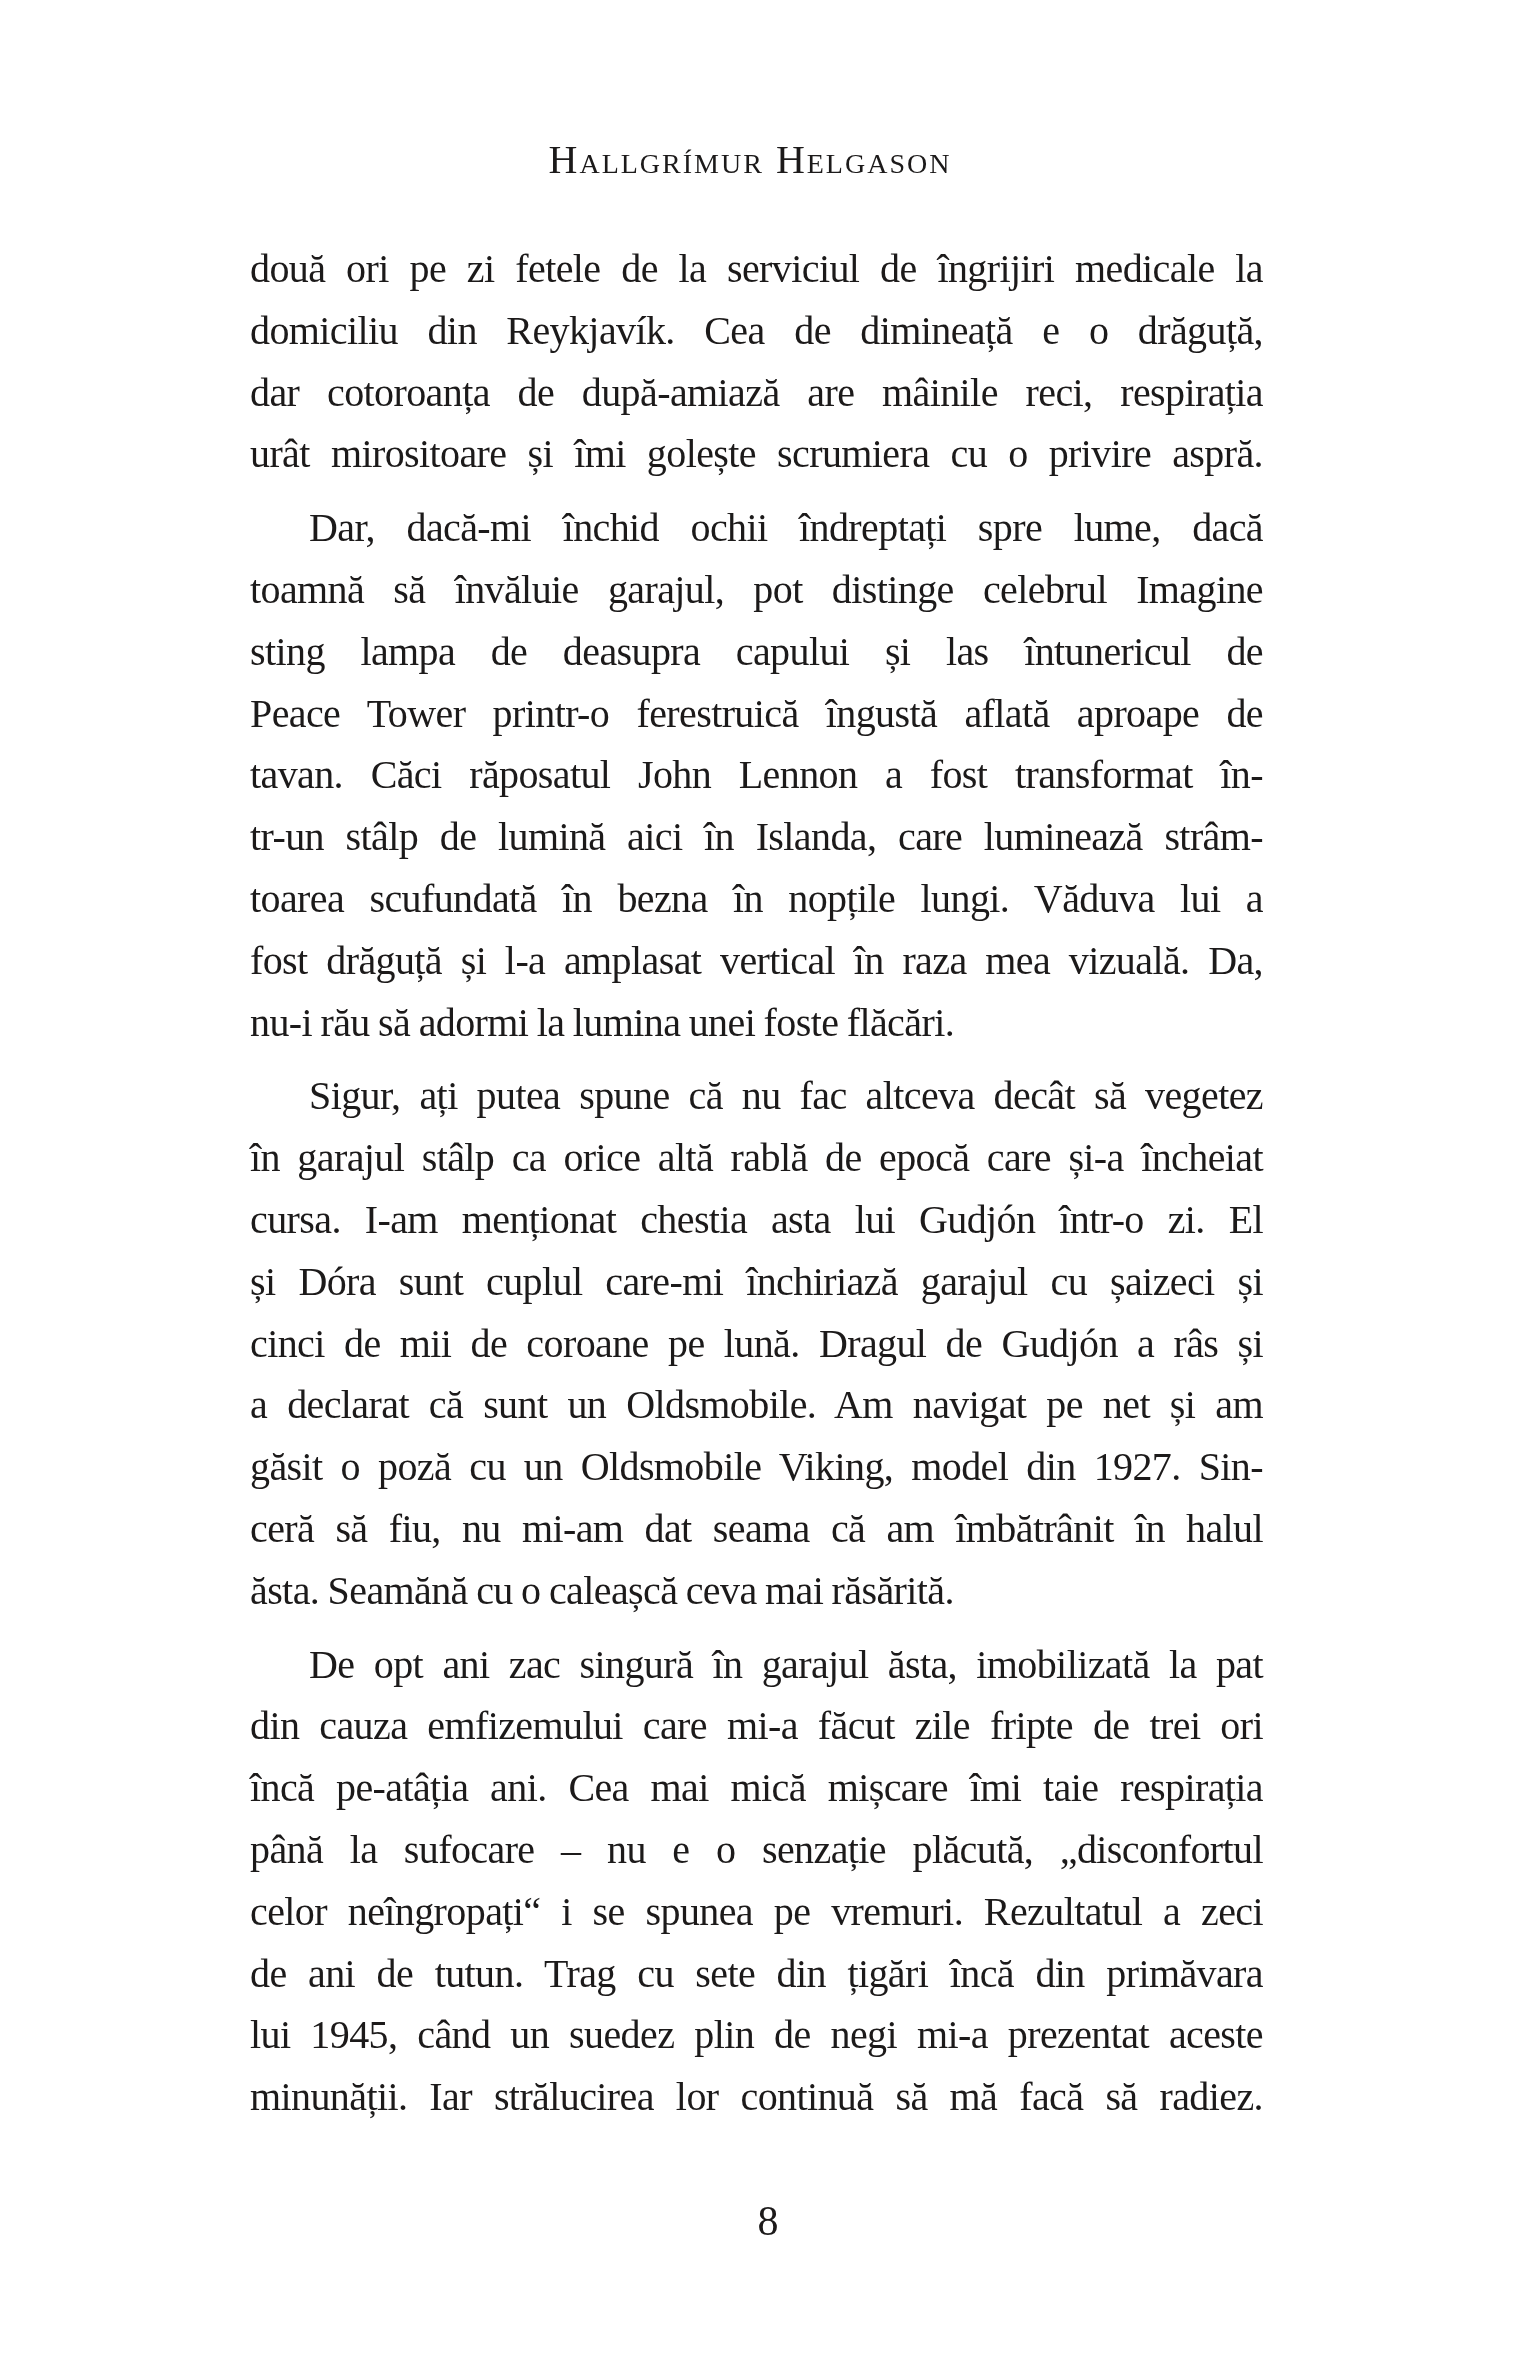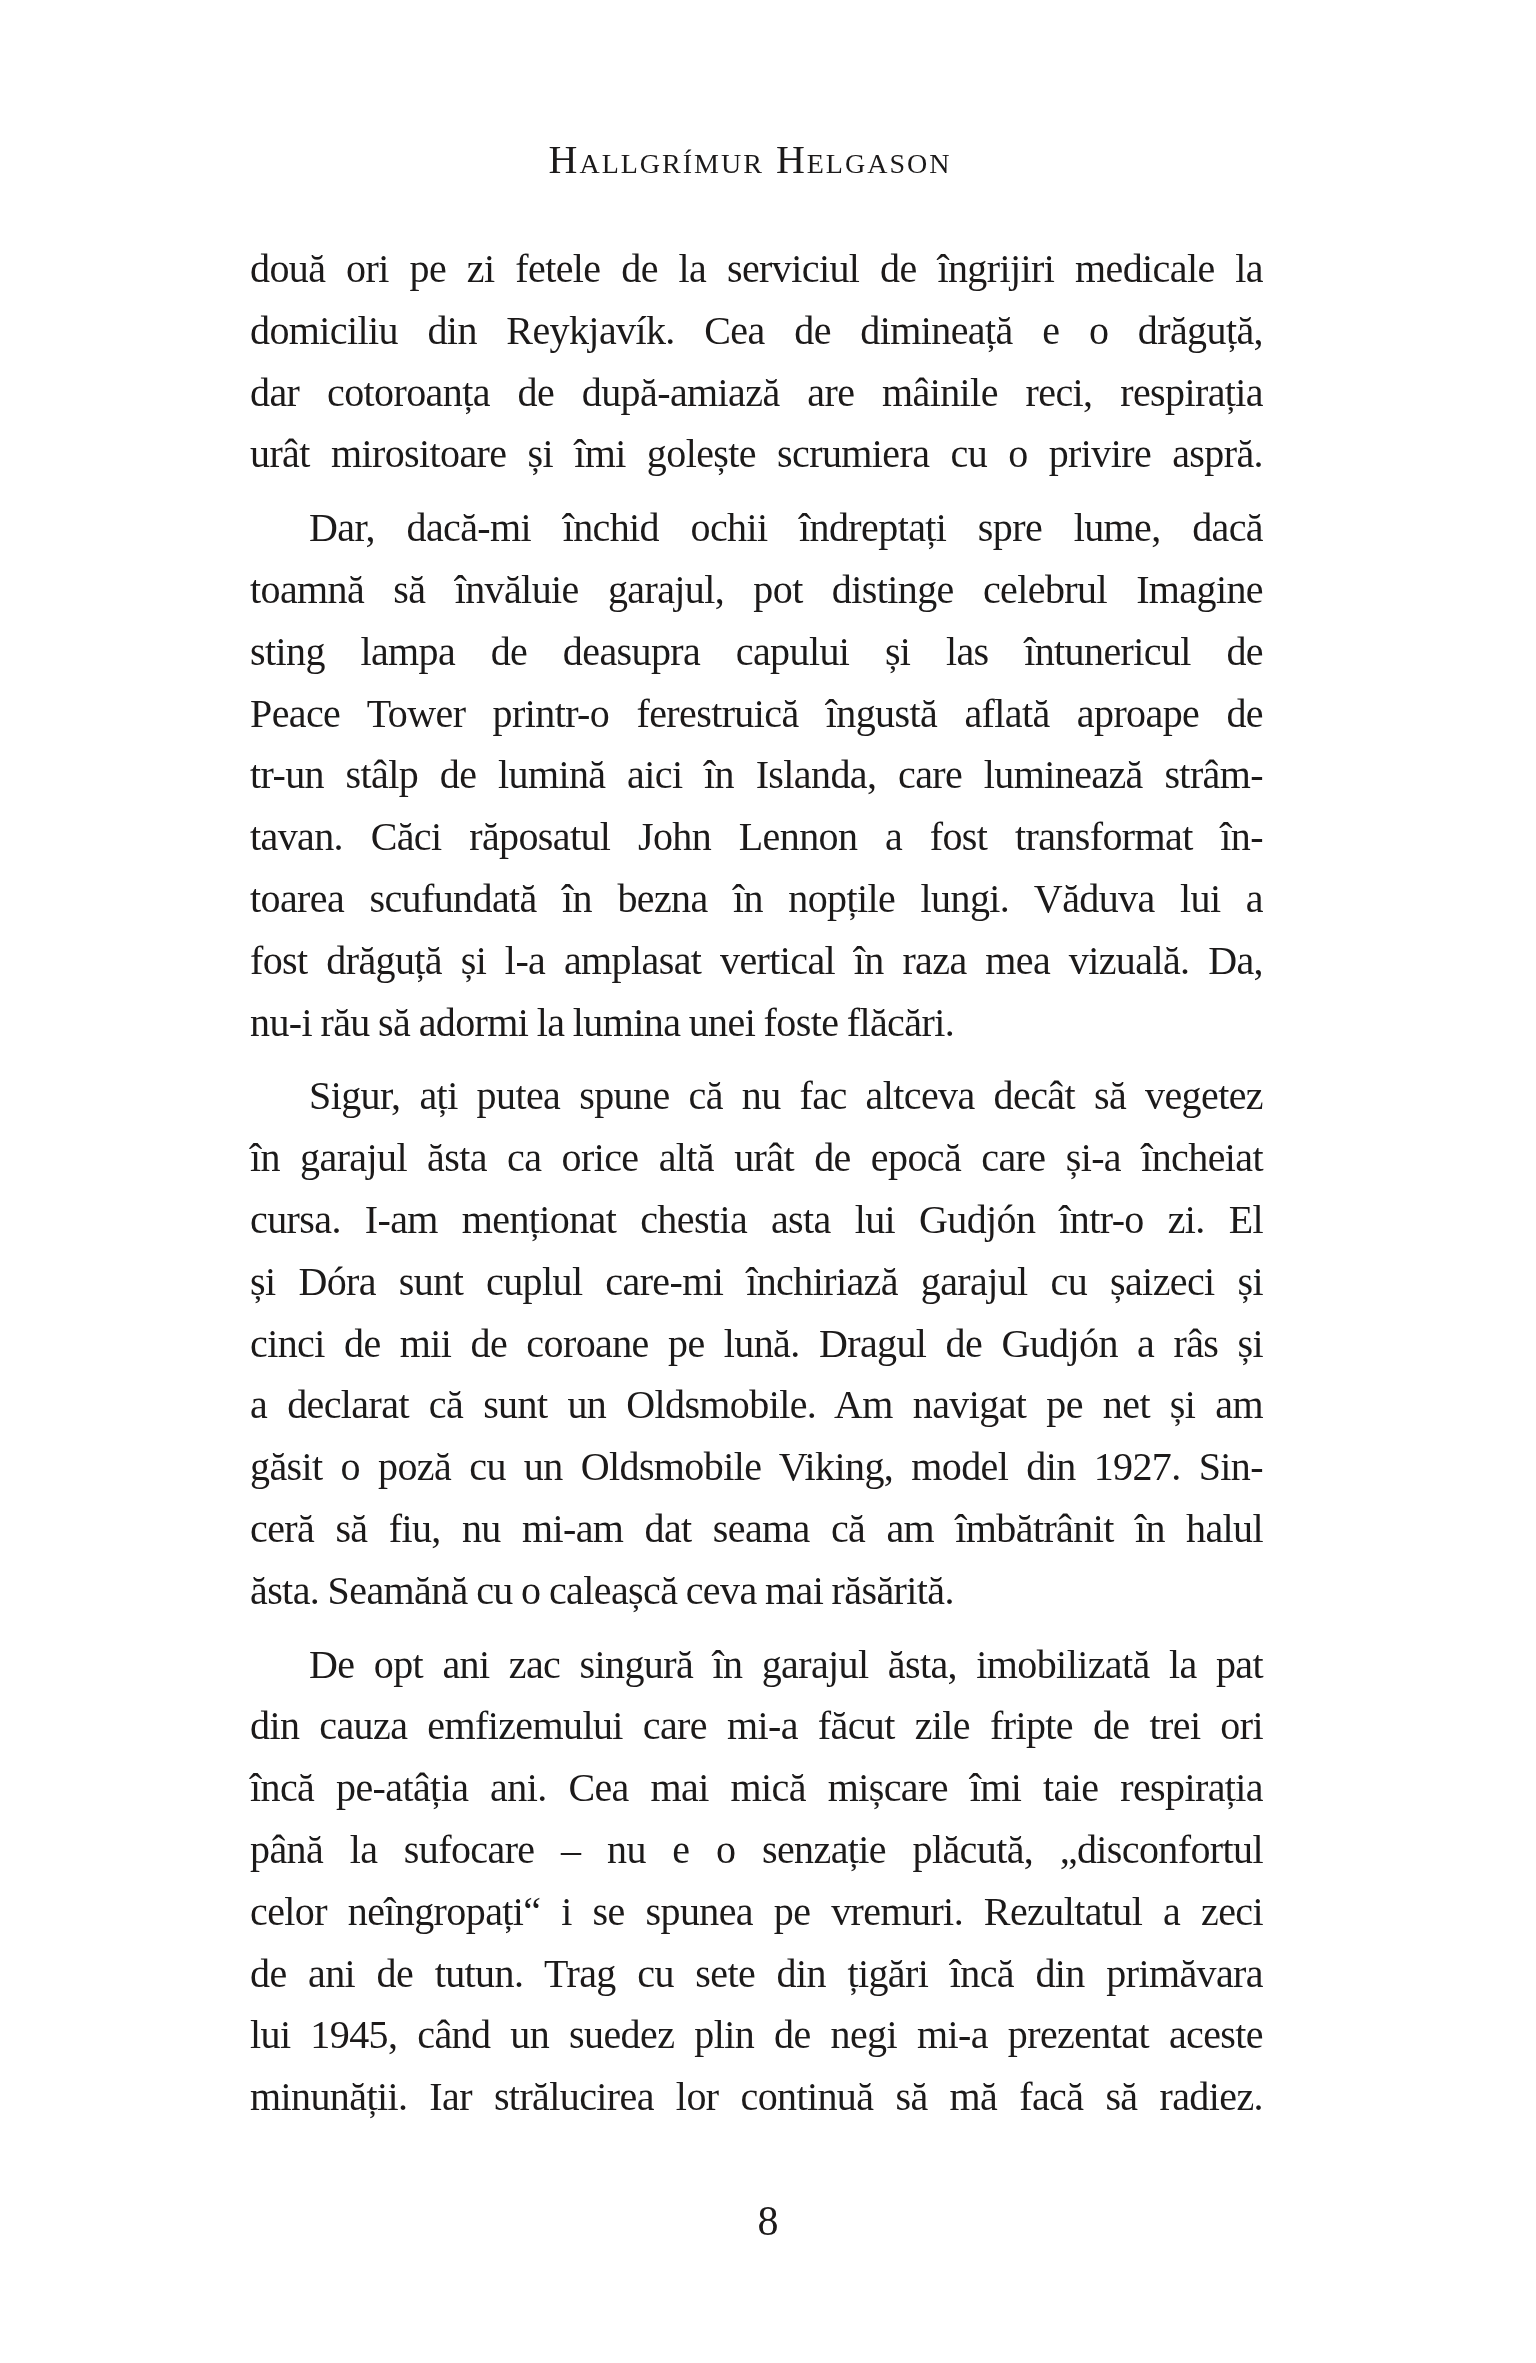--- a/index.html
+++ b/index.html
@@ -77,29 +77,29 @@
     <span class="line">două ori pe zi fetele de la serviciul de îngrijiri medicale la</span>
     <span class="line">domiciliu din Reykjavík. Cea de dimineață e o drăguță,</span>
     <span class="line">dar cotoroanța de după-amiază are mâinile reci, respirația</span>
     <span class="line">urât mirositoare și îmi golește scrumiera cu o privire aspră.</span>
   </p>
   <p class="paragraph">
     <span class="line indent">Dar, dacă-mi închid ochii îndreptați spre lume, dacă</span>
     <span class="line">toamnă să învăluie garajul, pot distinge celebrul Imagine</span>
     <span class="line">sting lampa de deasupra capului și las întunericul de</span>
     <span class="line">Peace Tower printr-o ferestruică îngustă aflată aproape de</span>
+    <span class="line">tavan. Căci răposatul John Lennon a fost transformat în-</span>
     <span class="line">tr-un stâlp de lumină aici în Islanda, care luminează strâm-</span>
-    <span class="line">tavan. Căci răposatul John Lennon a fost transformat în-</span>
     <span class="line">toarea scufundată în bezna în nopțile lungi. Văduva lui a</span>
     <span class="line">fost drăguță și l-a amplasat vertical în raza mea vizuală. Da,</span>
     <span class="line last">nu-i rău să adormi la lumina unei foste flăcări.</span>
   </p>
   <p class="paragraph">
     <span class="line indent">Sigur, ați putea spune că nu fac altceva decât să vegetez</span>
-    <span class="line">în garajul ăsta ca orice altă urât de epocă care și-a încheiat</span>
+    <span class="line">în garajul stâlp ca orice altă rablă de epocă care și-a încheiat</span>
     <span class="line">cursa. I-am menționat chestia asta lui Gudjón într-o zi. El</span>
     <span class="line">și Dóra sunt cuplul care-mi închiriază garajul cu șaizeci și</span>
     <span class="line">cinci de mii de coroane pe lună. Dragul de Gudjón a râs și</span>
     <span class="line">a declarat că sunt un Oldsmobile. Am navigat pe net și am</span>
     <span class="line">găsit o poză cu un Oldsmobile Viking, model din 1927. Sin-</span>
     <span class="line">ceră să fiu, nu mi-am dat seama că am îmbătrânit în halul</span>
     <span class="line last">ăsta. Seamănă cu o caleașcă ceva mai răsărită.</span>
   </p>
   <p class="paragraph">
     <span class="line indent">De opt ani zac singură în garajul ăsta, imobilizată la pat</span>

